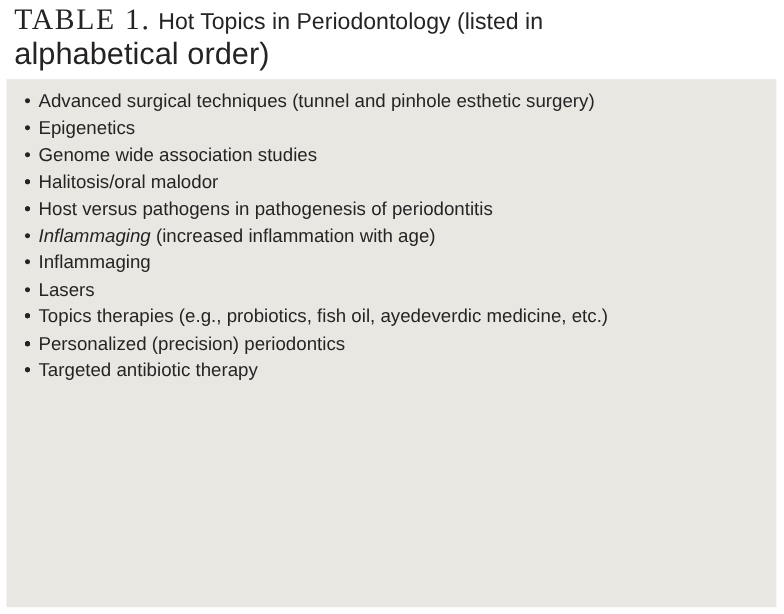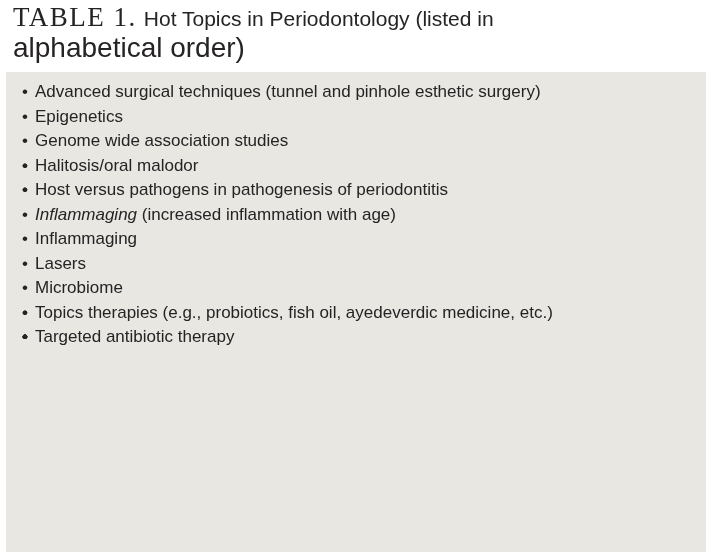--- a/index.html
+++ b/index.html
@@ -85,24 +85,24 @@
         <li><span class="bullet">•</span><span>Advanced surgical techniques (tunnel and pinhole esthetic surgery)</span></li>
         <li><span class="bullet">•</span><span>Epigenetics</span></li>
         <li><span class="bullet">•</span><span>Genome wide association studies</span></li>
         <li><span class="bullet">•</span></li>
         <li><span class="bullet">•</span><span>Halitosis/oral malodor</span></li>
         <li><span class="bullet">•</span></li>
         <li><span class="bullet">•</span><span>Host versus pathogens in pathogenesis of periodontitis</span></li>
         <li><span class="bullet">•</span><span class="italic">Inflammaging</span><span> (increased inflammation with age)</span></li>
         <li><span class="bullet">•</span><span>Inflammaging</span></li>
         <li><span class="bullet">•</span><span>Lasers</span></li>
-        <li><span class="bullet">•</span><span>Microbiome</span></li>
+        <li><span class="bullet">•</span></li>
         <li><span class="bullet">•</span></li>
         <li><span class="bullet">•</span><span>Topics therapies (e.g., probiotics, fish oil, ayedeverdic medicine, etc.)</span></li>
         <li><span class="bullet">•</span></li>
         <li><span class="bullet">•</span></li>
         <li><span class="bullet">•</span></li>
-        <li><span class="bullet">•</span></li>
+        <li><span class="bullet">•</span><span>Personalized (precision) periodontics</span></li>
         <li><span class="bullet">•</span></li>
         <li><span class="bullet">•</span><span>Targeted antibiotic therapy</span></li>
       </ul>
   </div>
 </div>
 
 </body></html>

